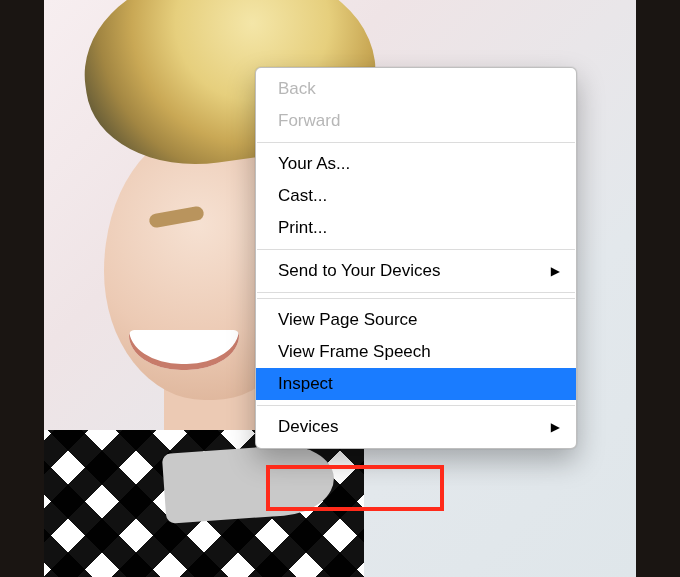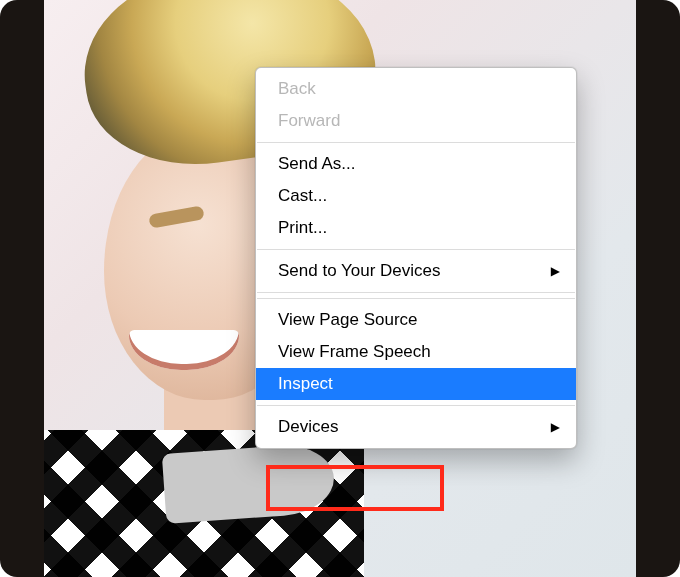--- a/index.html
+++ b/index.html
@@ -1,36 +1,36 @@
 <!DOCTYPE html>
 <html><head>
 <meta charset="utf-8">
 <style>
   html,body{margin:0;padding:0;width:680px;height:577px;overflow:hidden;font-family:-apple-system,"Helvetica Neue",Arial,sans-serif;}
-  .stage{position:relative;width:680px;height:577px;background:#1a1512;border-radius:17px;}
+  .stage{position:relative;width:680px;height:577px;background:#1a1512;}
   .photo{position:absolute;left:44px;top:0;width:592px;height:577px;background:linear-gradient(135deg,#f7eef0 0%,#efe4e6 30%,#e3e8ec 70%,#dfe6ea 100%);overflow:hidden;}
   
   .hair{position:absolute;left:40px;top:-30px;width:290px;height:190px;background:radial-gradient(circle at 60% 30%,#f4e6a8 0%,#e6cf7d 35%,#c9a855 55%,#a28642 70%,#3d4030 95%);border-radius:50% 60% 55% 50%/60% 70% 50% 55%;transform:rotate(-8deg);}
   .face{position:absolute;left:60px;top:130px;width:210px;height:270px;background:radial-gradient(circle at 45% 35%,#f6e1d2 0%,#eccab4 55%,#d9ae92 100%);border-radius:48% 52% 50% 50%/55% 55% 50% 50%;}
   .ear{position:absolute;left:242px;top:255px;width:45px;height:70px;background:#eccab4;border-radius:50% 60% 60% 50%;}
   .neck{position:absolute;left:120px;top:370px;width:150px;height:120px;background:#eccab4;border-radius:0 0 40px 40px;}
   .brow{position:absolute;width:55px;height:14px;background:#b9945d;border-radius:8px;transform:rotate(-10deg);}
   .brow.b1{left:105px;top:210px;}
   .mouth{position:absolute;left:85px;top:330px;width:110px;height:40px;background:#fff;border-radius:6px 6px 60px 60px/6px 6px 40px 40px;box-shadow:inset 0 -6px 0 #c77b6a;}
   .shirt{position:absolute;left:0;top:430px;width:320px;height:200px;
     background:
       repeating-linear-gradient(45deg,#111 0 24px,#fff 24px 48px),
       repeating-linear-gradient(-45deg,#111 0 24px,#fff 24px 48px);
     background-blend-mode:multiply;}
   .collar{position:absolute;left:120px;top:448px;width:170px;height:70px;background:#c9c9c9;border-radius:10px 60px 60px 10px/10px 40px 40px 10px;transform:rotate(-4deg);}
   
   .menu{position:absolute;left:255px;top:67px;width:320px;background:#fff;border:1px solid rgba(0,0,0,.25);border-radius:6px;box-shadow:0 12px 28px rgba(0,0,0,.28),0 0 0 1px rgba(0,0,0,.04);padding:5px 0;}
   .mi{position:relative;padding:4px 22px;font-size:17px;line-height:24px;color:#000;white-space:nowrap;}
   .mi.disabled{color:#b7b7b7;}
-  .mi.sel{background:#1a7cff;color:#ffffff;}
+  .mi.sel{background:#1a7cff;color:#000000;}
   .sep{height:1px;margin:5px 1px;background:#dcdcdc;}
   .arrow{position:absolute;right:16px;top:50%;transform:translateY(-50%);font-size:12px;color:#000;}
   .highlight-box{position:absolute;border:4px solid #ff2a1a;pointer-events:none;}
 </style>
 </head>
 <body>
 
 <div class="stage">
   <div class="photo">
     <div class="neck"></div>
@@ -40,21 +40,21 @@
     <div class="mouth"></div>
     <div class="hair"></div>
     <div class="shirt"></div>
     <div class="collar"></div>
   </div>
 
   <div class="menu" id="context-menu">
       <div class="mi disabled"><span>Back</span></div>
       <div class="mi disabled"><span>Forward</span></div>
       <div class="sep"></div>
-      <div class="mi"><span>Send As...</span></div>
+      <div class="mi"><span>Your As...</span></div>
       <div class="mi"><span>Cast...</span></div>
       <div class="mi"><span>Print...</span></div>
       <div class="sep"></div>
       <div class="mi"><span>Send to Your Devices</span><span class="arrow">▶</span></div>
       <div class="sep"></div>
       <div class="sep"></div>
       <div class="mi"><span>View Page Source</span></div>
       <div class="mi"><span>View Frame Speech</span></div>
       <div class="mi sel"><span>Inspect</span></div>
       <div class="sep"></div>

